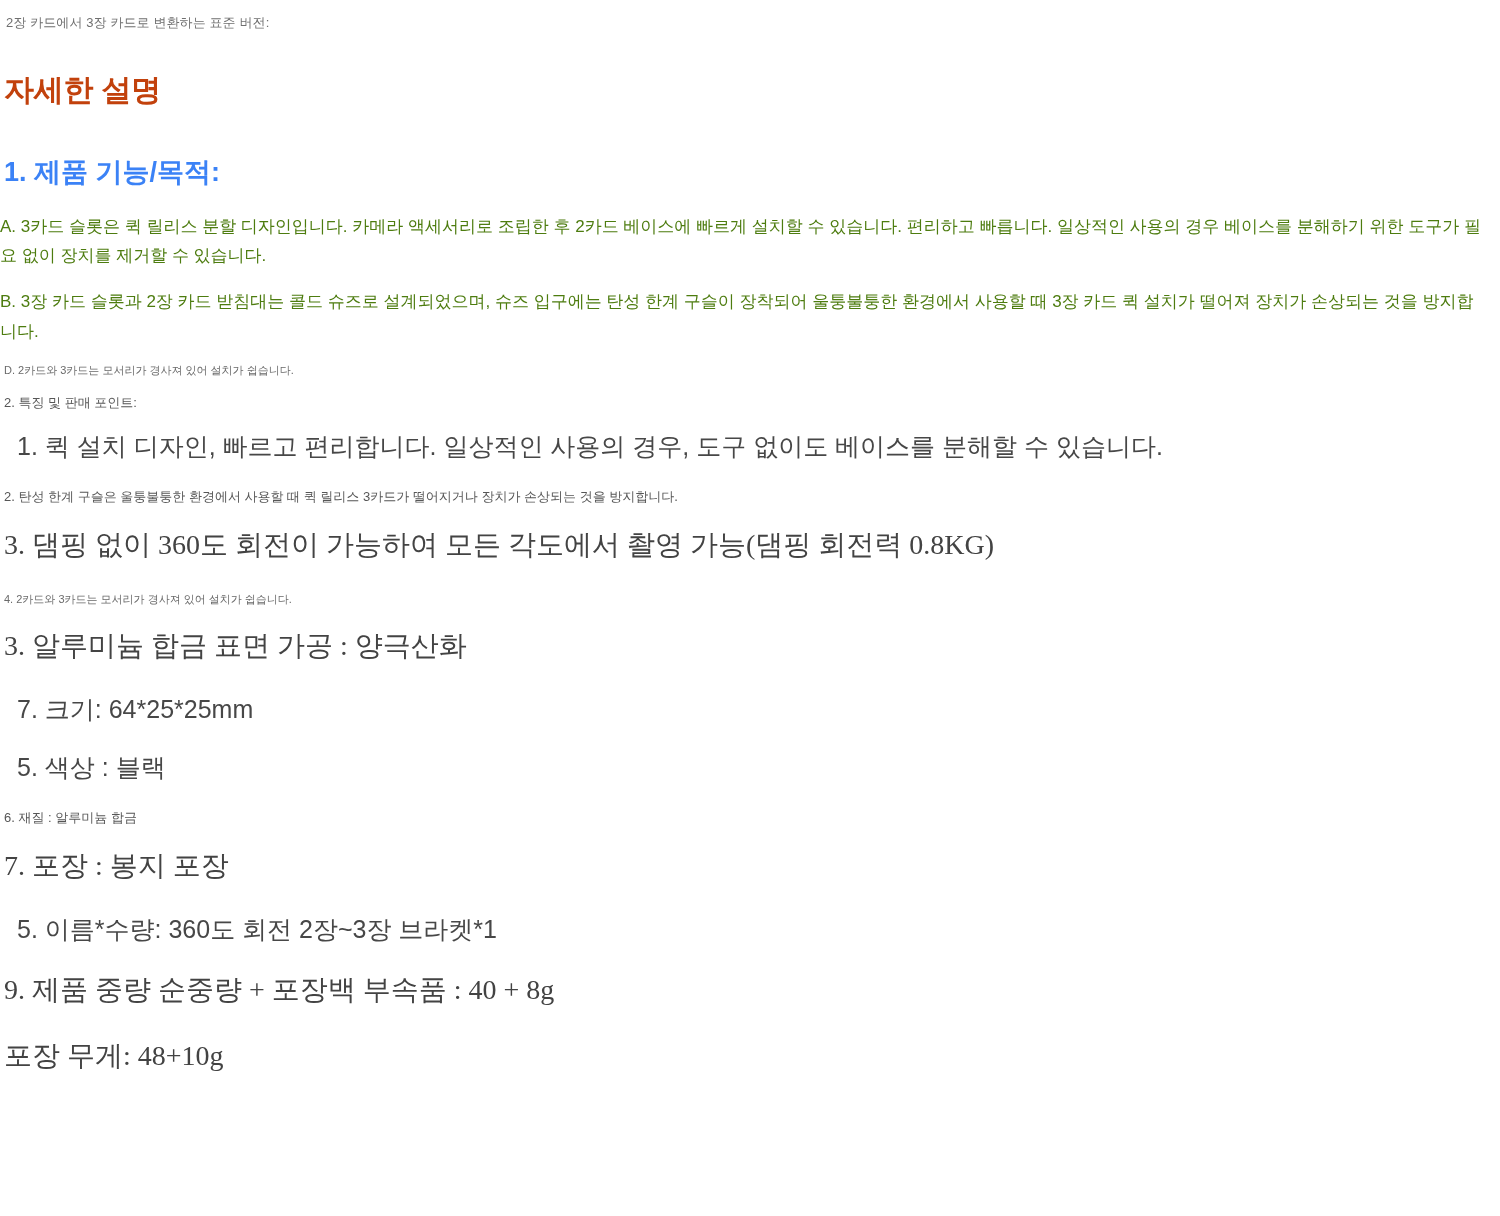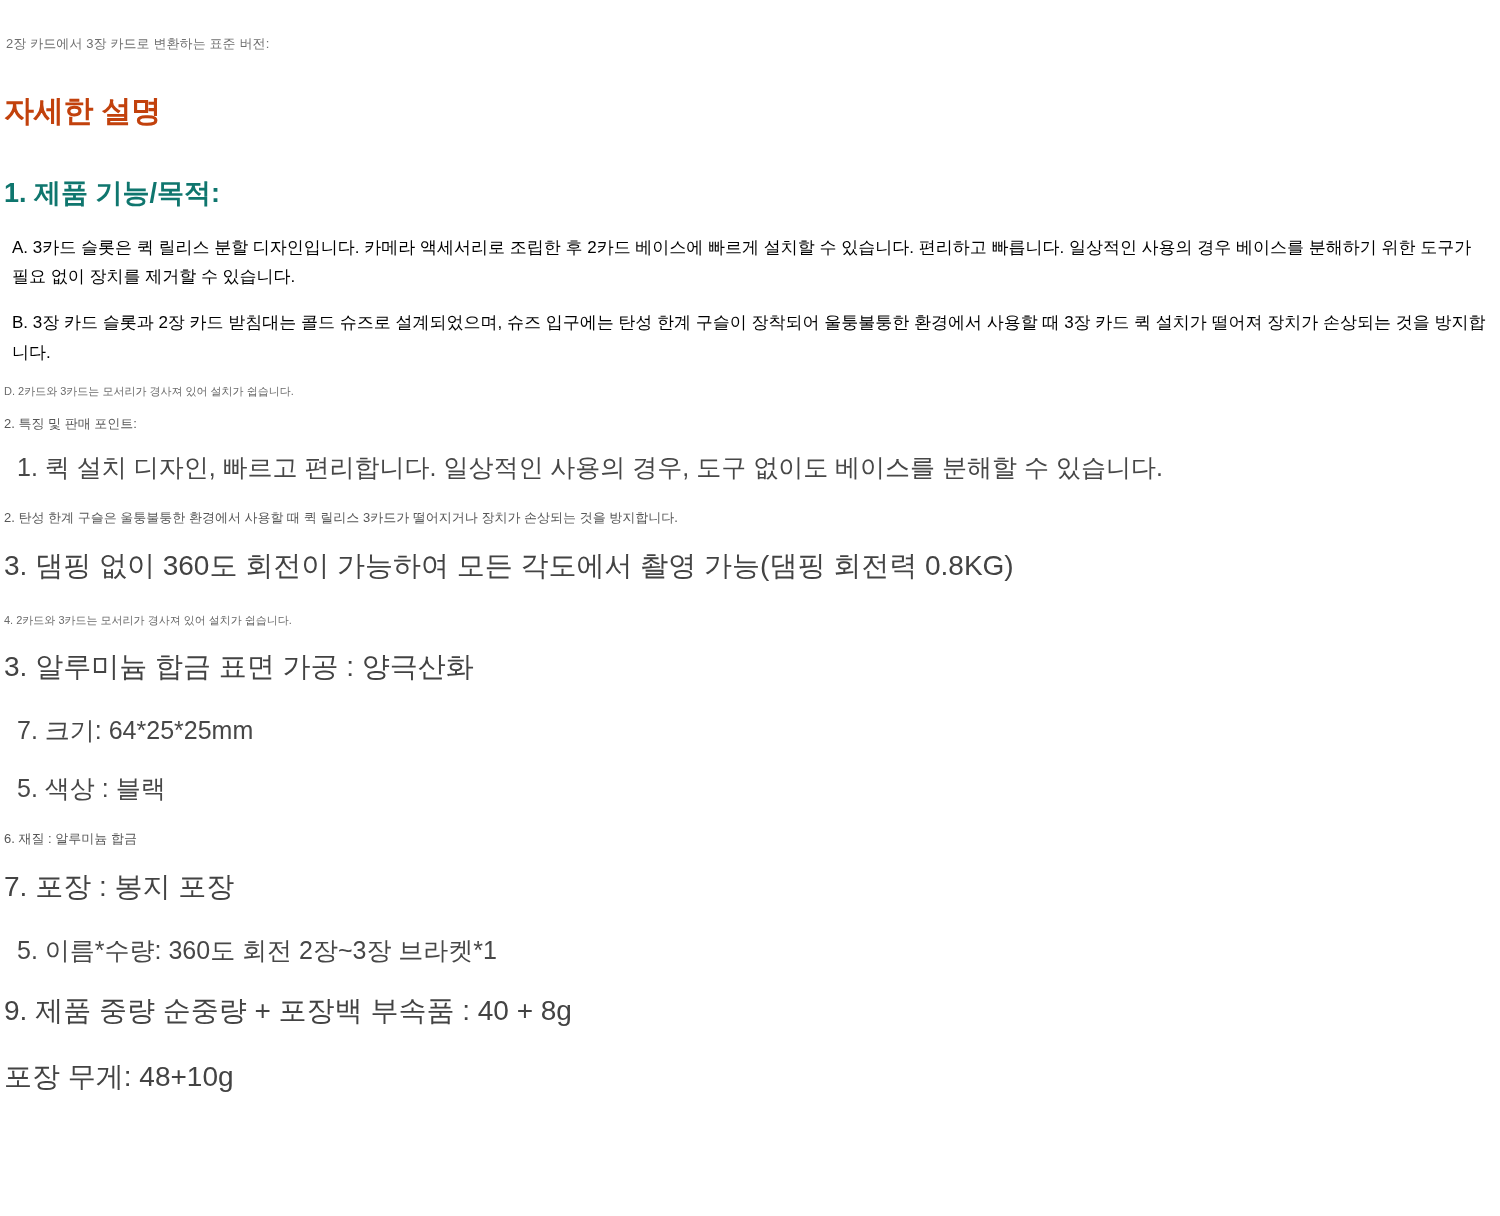--- a/index.html
+++ b/index.html
@@ -18,39 +18,39 @@
     position: relative;
     width: 1500px;
     min-height: 1216px;
     padding: 0;
     box-sizing: border-box;
   }
 
   .tiny-header {
     font-size: 13px;
     color: #6f6f6f;
-    padding: 35px 0 0 6px;
+    padding: 14px 0 0 6px;
     letter-spacing: 0.1px;
   }
   .title {
     font-size: 30px;
     color: #c2410c;
     padding: 18px 0 0 4px;
     letter-spacing: -0.2px;
   }
   .section-h {
     font-size: 27px;
-    color: #0f766e;
+    color: #3b82f6;
     padding: 20px 0 0 4px;
   }
   .para {
     font-size: 17px;
-    color: #000000;
+    color: #4d7c0f;
     line-height: 1.72;
-    padding: 0 12px 0 12px;
+    padding: 0 12px 0 0;
     margin-top: 16px;
   }
   .note {
     font-size: 11px;
     color: #6a6a6a;
     padding: 0 12px 0 4px;
     margin-top: 16px;
   }
   .line-lg {
     font-size: 25px;
@@ -63,20 +63,21 @@
     font-size: 13px;
     color: #565656;
     padding: 0 12px 0 4px;
     margin-top: 16px;
   }
   .line-xl {
     font-size: 28px;
     color: #434343;
     padding: 0 12px 0 4px;
     margin-top: 20px;
+    font-family: Liberation Serif, serif;
   }
 </style>
 </head>
 <body>
 
 <div class="page">
 
   <div class="tiny-header">2장 카드에서 3장 카드로 변환하는 표준 버전:</div>
 
   <h1 class="title">자세한 설명</h1>

